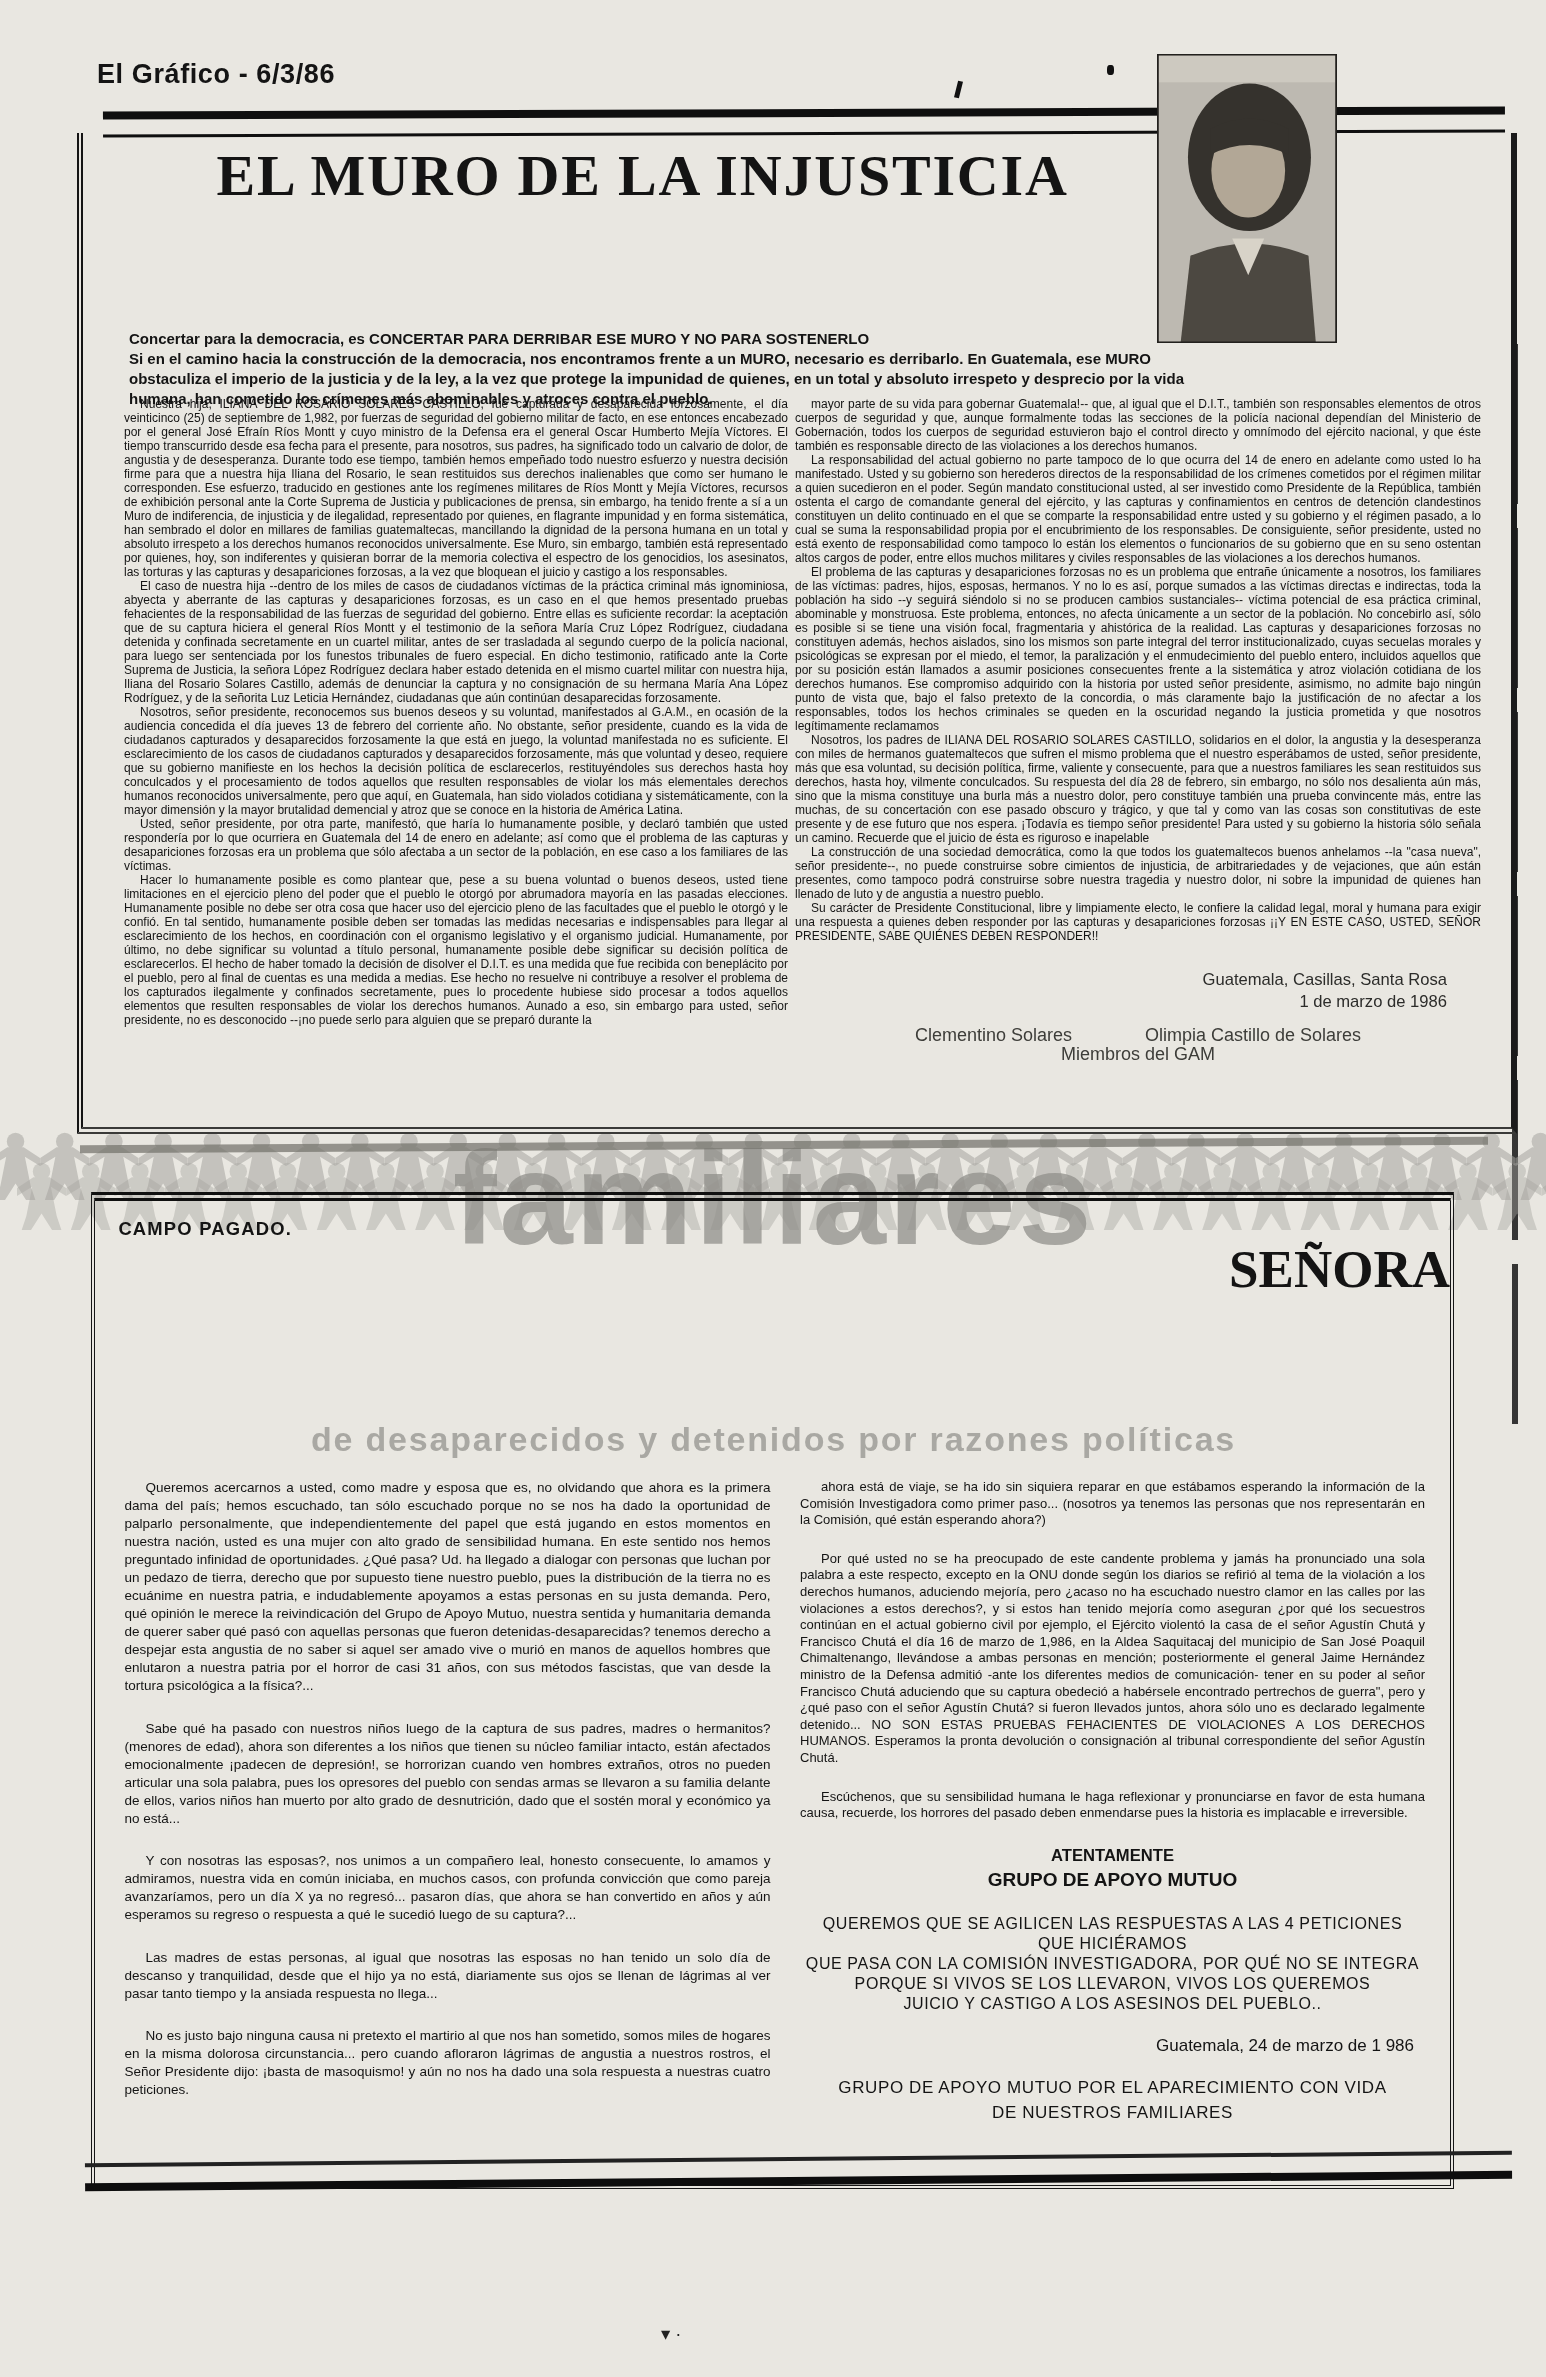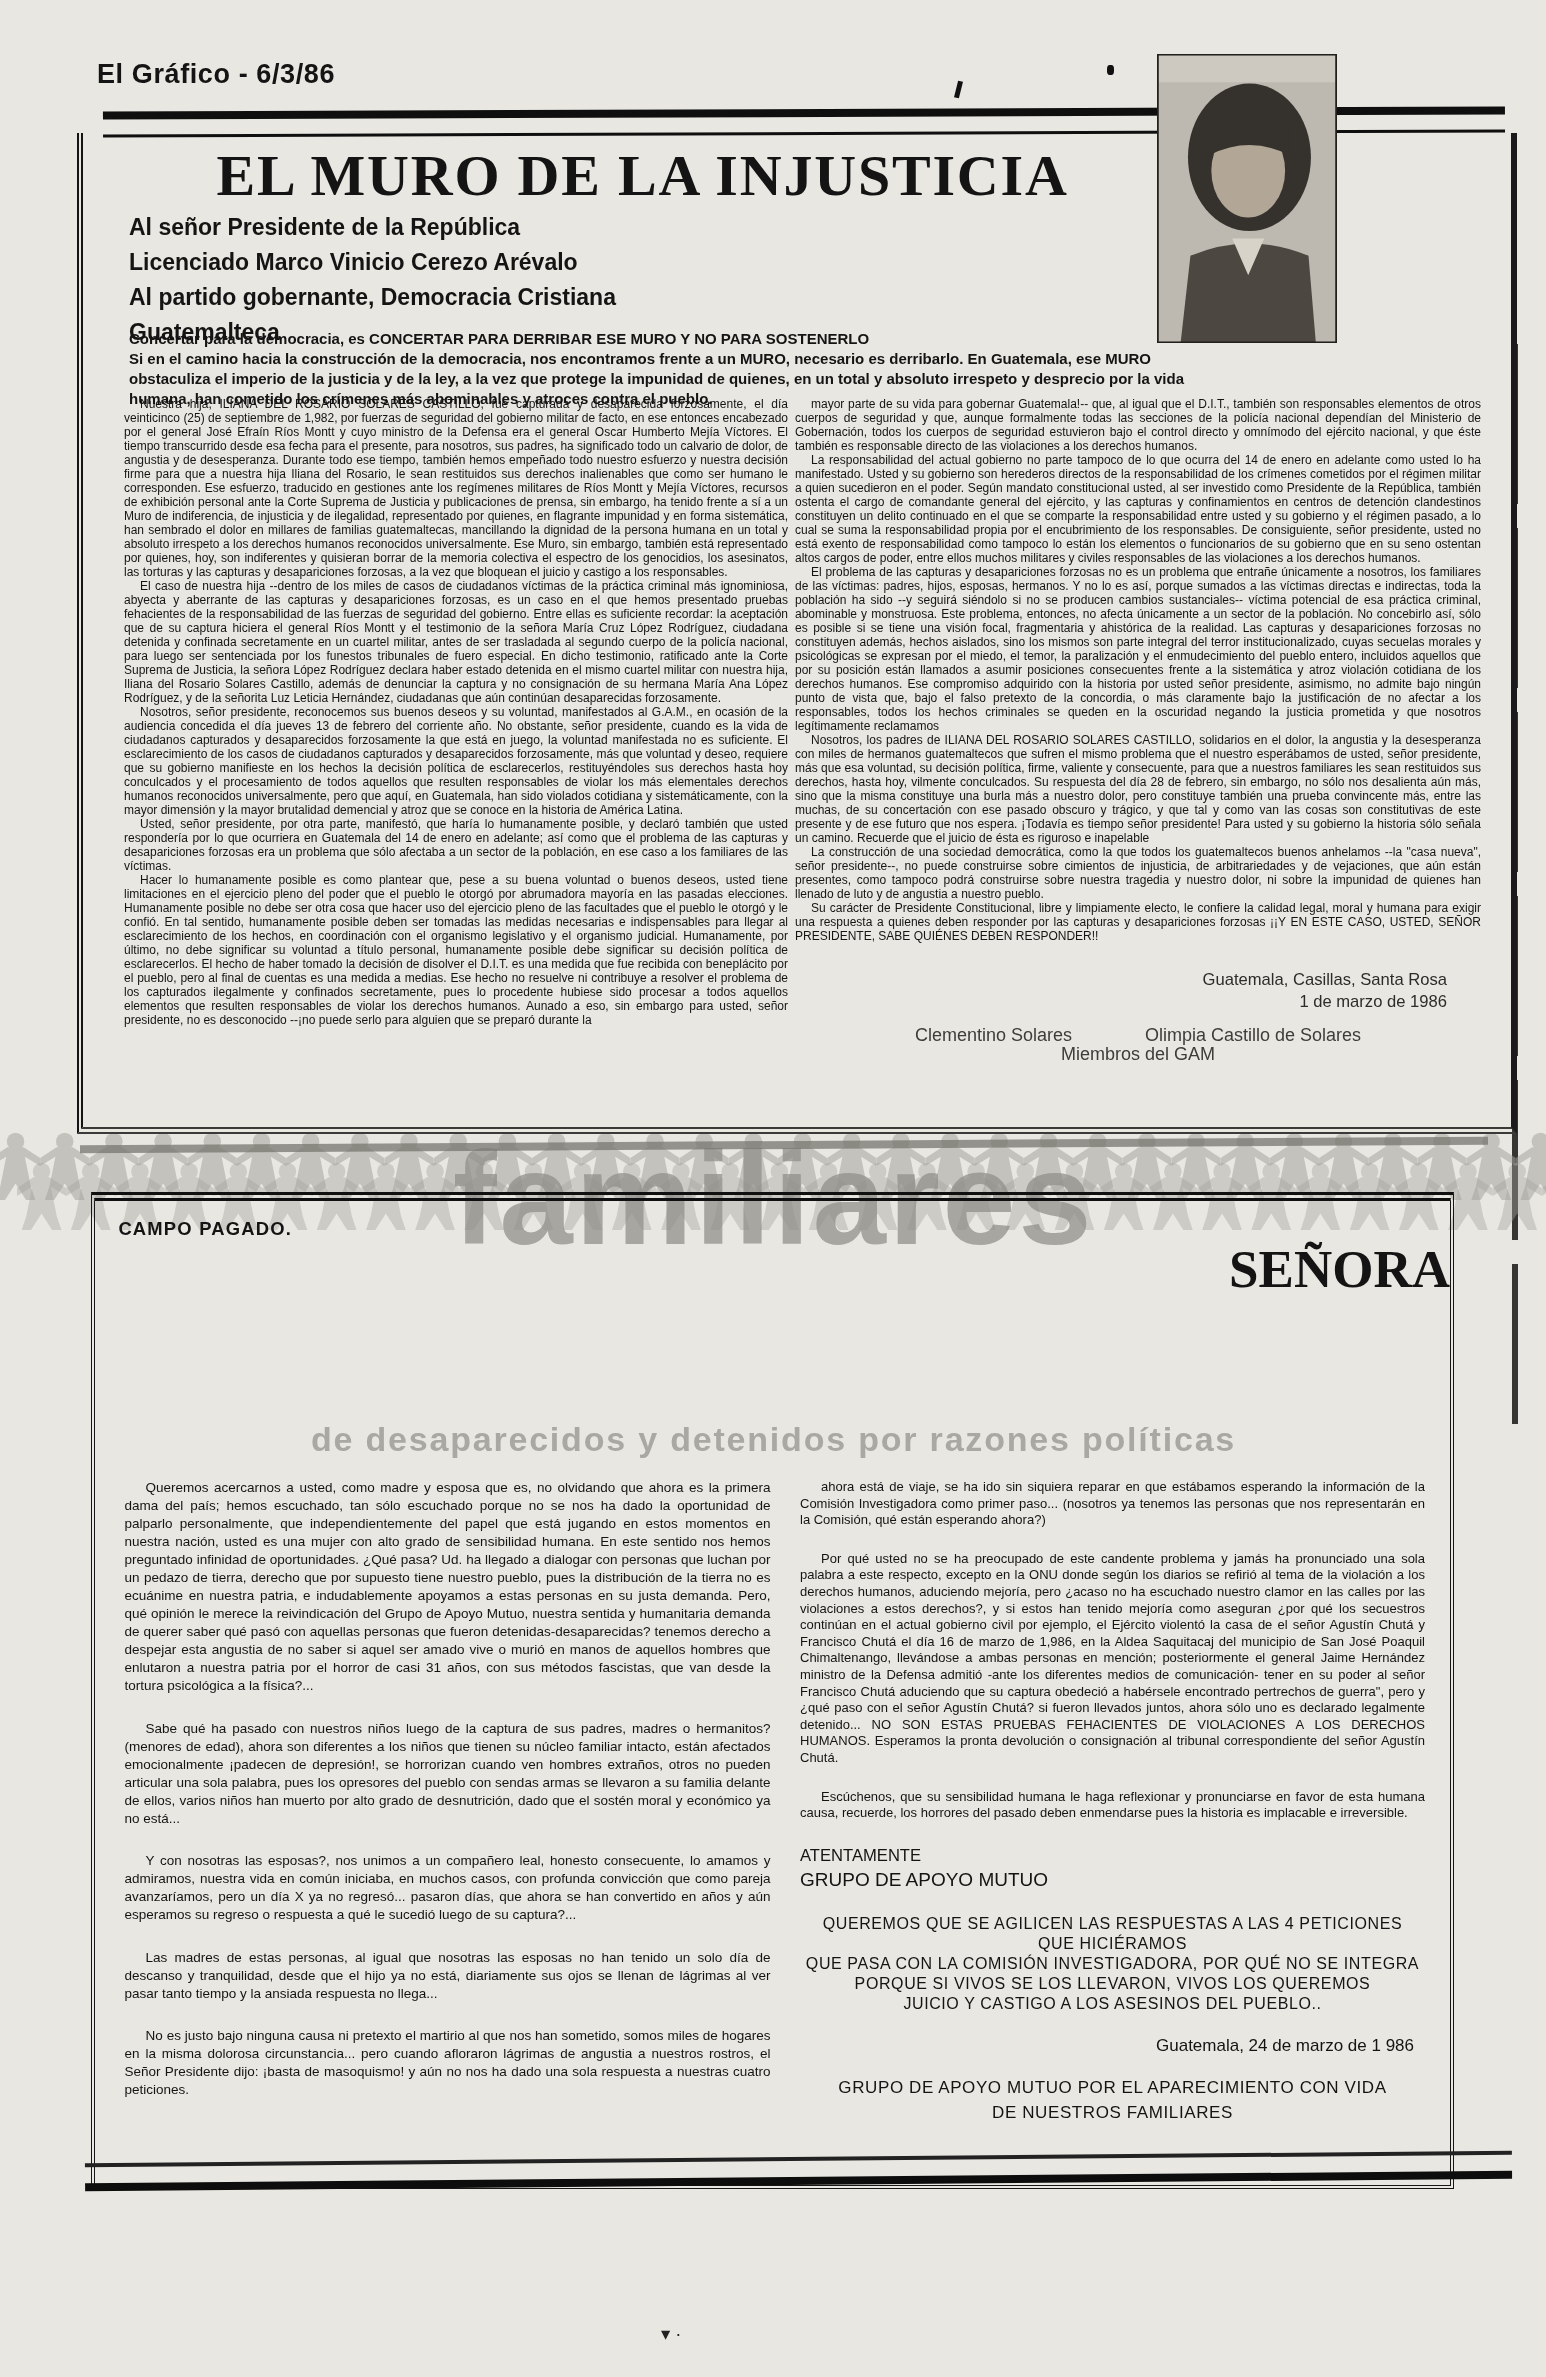--- a/index.html
+++ b/index.html
@@ -50,21 +50,21 @@
   .campo{position:absolute;left:23.4px;top:17px;font-size:18.4px;font-weight:700;letter-spacing:1.2px;}
   .senora{position:absolute;left:0;top:38px;width:100%;margin:0;text-align:right;
           font-family:"Liberation Serif",serif;font-size:53px;font-weight:700;}
   .raquel{position:absolute;left:0;top:128px;width:100%;margin:0;text-align:center;
           font-family:"Liberation Serif",serif;font-size:65px;font-weight:700;letter-spacing:1.2px;}
   .col2{position:absolute;top:278px;overflow:hidden;text-align:justify;}
   .col2 p{margin:0 0 24.6px 0;text-indent:21px;}
   .colL2{left:29.5px;width:646px;height:686px;font-size:13.5px;line-height:18px;}
   .colR2{left:705px;width:625px;height:695px;font-size:13px;line-height:16.6px;}
   .colR2 p{margin-bottom:22px;}
-  .atent{text-align:left;font-weight:400;font-size:16.6px;line-height:24.6px;}
+  .atent{text-align:center;font-weight:700;font-size:16.6px;line-height:24.6px;}
   .atent .group{font-size:19px;}
   .petitions{margin-top:21px;text-align:center;font-size:16px;line-height:20px;letter-spacing:0.6px;}
   .date2{margin-top:24.6px;text-align:right;font-size:17px;padding-right:11px;}
   .closing{margin-top:21px;text-align:center;font-size:17px;line-height:24.6px;letter-spacing:0.6px;}
   .bottom-rule{position:absolute;left:85px;top:2157px;width:1427px;height:16px;z-index:2;
                border-top:4.9px solid #222;border-bottom:8.6px solid #0d0d0d;transform:rotate(-0.5deg);}
 </style>
 </head>
 <body>
 
@@ -72,26 +72,20 @@
 
   <div class="masthead">El Gráfico - 6/3/86</div>
   <div class="top-rule"></div>
   <div class="streak"></div>
   <div class="speck-a"></div>
   <div class="speck-b"></div>
 
   <section class="ad1">
     <h1 class="ad1-title">EL MURO DE LA INJUSTICIA</h1>
 
-    <div class="addr">
-      <div>Al señor Presidente de la República</div>
-      <div>Licenciado Marco Vinicio Cerezo Arévalo</div>
-      <div>Al partido gobernante, Democracia Cristiana</div>
-      <div>Guatemalteca</div>
-    </div>
 
     <div class="photo">
       <svg viewBox="0 0 292 470" width="180" height="289">
         <rect width="292" height="470" fill="#bdb9b1"></rect>
         <rect width="292" height="46" fill="#cdc9c0"></rect>
         <ellipse cx="150" cy="168" rx="100" ry="120" fill="#35322d"></ellipse>
         <ellipse cx="148" cy="190" rx="60" ry="76" fill="#b2a796"></ellipse>
         <path d="M86 122 Q150 88 214 122 L214 164 Q150 132 86 164 Z" fill="#35322d"></path>
         <path d="M38 470 L54 328 Q150 288 246 328 L258 470 Z" fill="#4c4841"></path>
         <path d="M122 300 L148 360 L174 300 Z" fill="#d8d3c8"></path>

